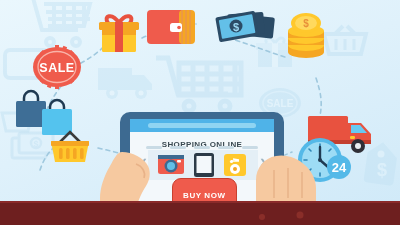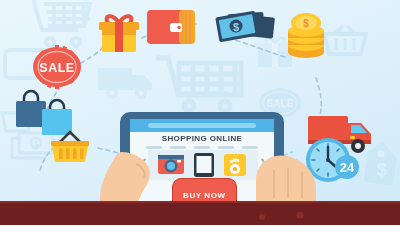--- a/index.html
+++ b/index.html
@@ -5,21 +5,21 @@
   html,body{margin:0;padding:0;background:#fff;}
   body{font-family:"Liberation Sans",sans-serif;}
   #scene{position:relative;width:400px;height:225px;overflow:hidden;
     background:linear-gradient(160deg,#eaf7fd 0%,#dff1fb 45%,#cfe9f8 100%);}
   .abs{position:absolute;}
   .bg{opacity:.38;}
   svg{display:block;overflow:visible;}
   .floor{position:absolute;left:0;bottom:0;width:400px;height:22px;background:#6e1f1f;}
   .floor-top{position:absolute;left:0;bottom:22px;width:400px;height:2px;background:#8a2a2a;}
   .dots{position:absolute;left:0;top:0;width:400px;height:225px;pointer-events:none;}
-  .tabtxt{position:absolute;font-weight:bold;color:#3b4a52;letter-spacing:.4px;}
+  .tabtxt{position:absolute;font-weight:bold;color:#3b4a52;letter-spacing:.4px;margin-top:6px;}
 </style>
 </head>
 <body>
 
 <div id="scene">
 
   <div class="abs bg" style="left:22px;top:-6px;">
     <svg width="72" height="58" viewBox="0 0 72 58">
         <g fill="none" stroke="#b8dcf0" stroke-width="4">
       <path d="M2 4h9l9 32h36"></path>
@@ -222,21 +222,21 @@
       <path d="M45 13h9l7 8H45z" fill="#67c9f2"></path>
       <rect x="44" y="24" width="5" height="3" rx="1.2" fill="#ffc82c"></rect>
       <rect x="2" y="28" width="63" height="4" fill="#c33f2f"></rect>
       <circle cx="17" cy="34" r="7" fill="#2f2f37"></circle>
         <circle cx="17" cy="34" r="3" fill="#e9eef1"></circle>
       <circle cx="52" cy="34" r="7" fill="#2f2f37"></circle>
         <circle cx="52" cy="34" r="3" fill="#e9eef1"></circle>
     </svg>
   </div>
 
-  <div class="abs" style="left:304px;top:136px;">
+  <div class="abs" style="left:296px;top:136px;">
     <svg width="58" height="48" viewBox="0 0 58 48">
       <circle cx="24" cy="24" r="22" fill="#54b9e8"></circle>
       <circle cx="24" cy="24" r="18" fill="#9ddcf5"></circle>
       <g stroke="#2f85b5" stroke-width="1.6" stroke-linecap="round">
         <path d="M24 8v3M24 37v3M8 24h3M37 24h3M13 13l2 2M35 13l-2 2M13 35l2-2M35 35l-2-2"></path>
       </g>
       <path d="M24 24V11M24 24l8 7" stroke="#1f3a52" stroke-width="2.4" stroke-linecap="round" fill="none"></path>
       <circle cx="24" cy="24" r="2" fill="#1f3a52"></circle>
       <circle cx="43" cy="31" r="12" fill="#54b9e8"></circle>
       <text x="43" y="36" font-size="13" fill="#fff" text-anchor="middle" font-family="Liberation Sans,sans-serif" font-weight="bold">24</text>

